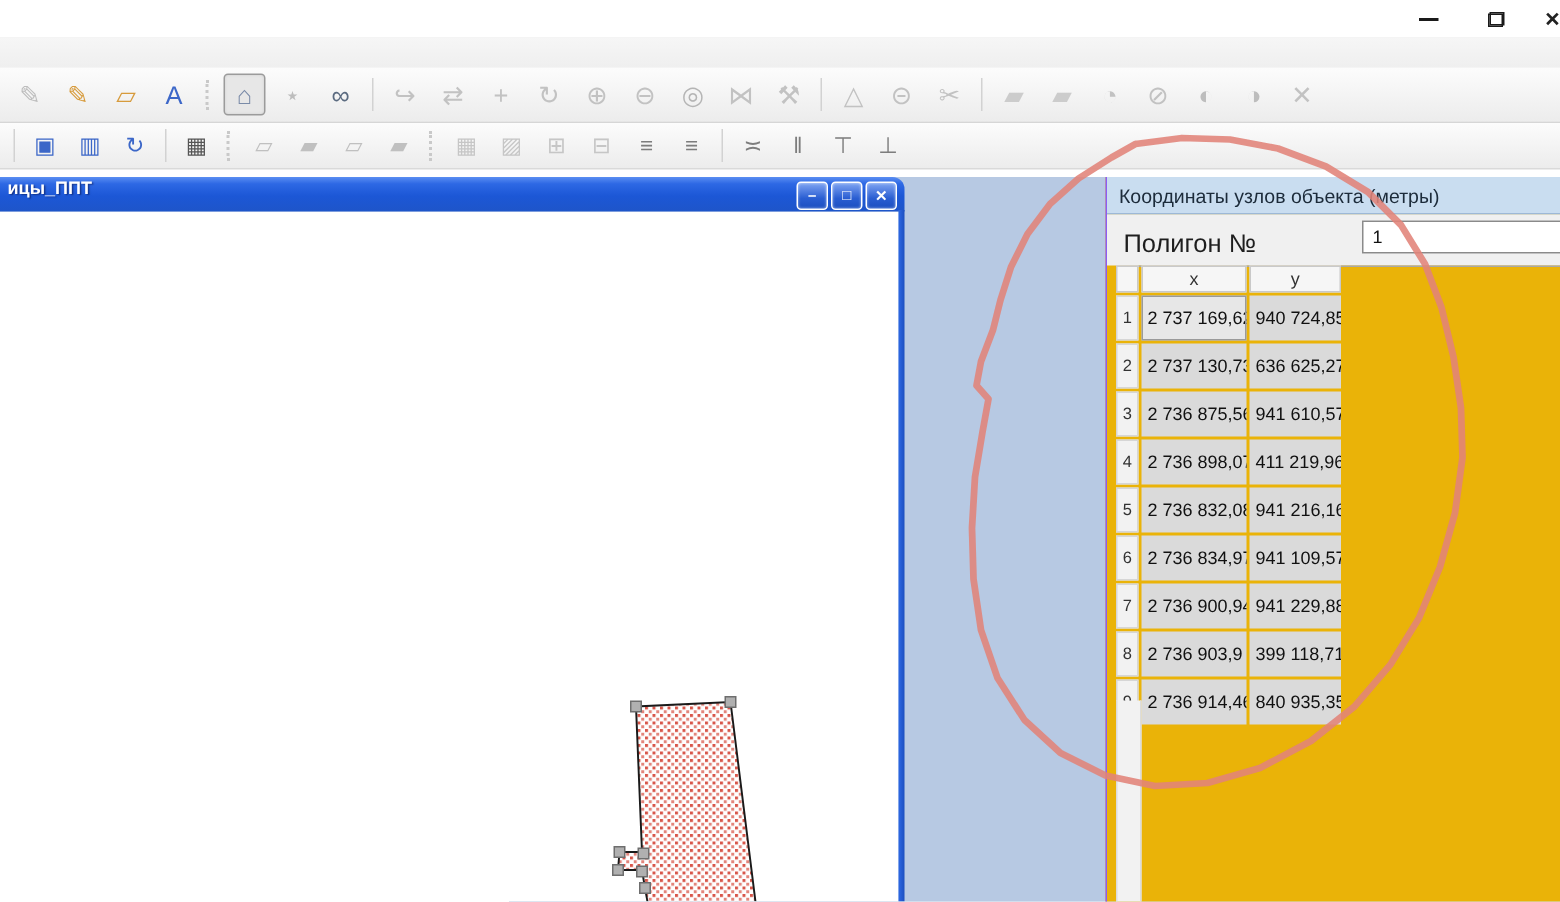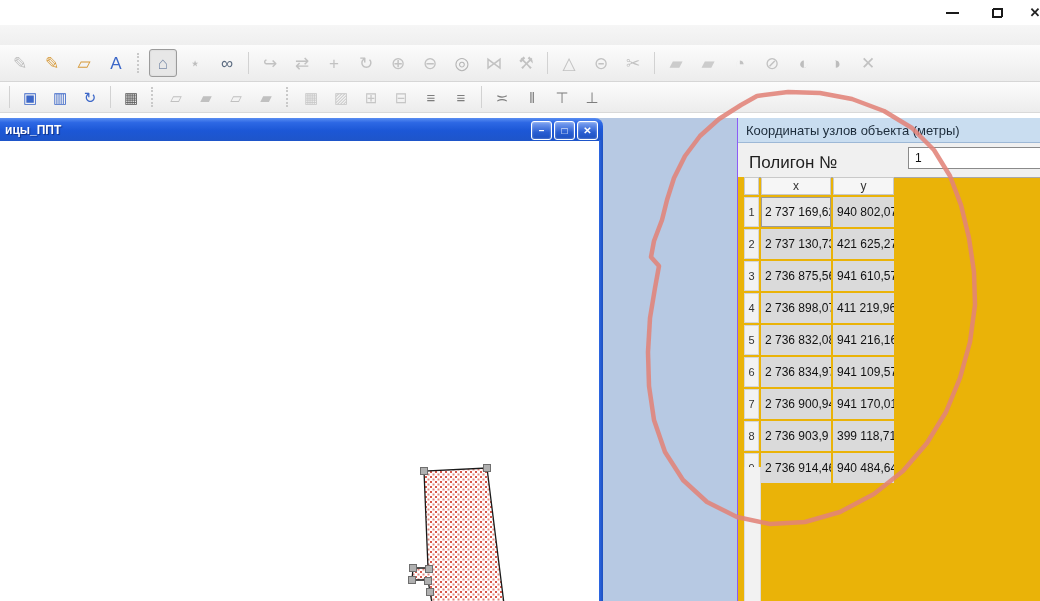--- a/index.html
+++ b/index.html
@@ -29,21 +29,21 @@
   #toolbar-row-2 .tb-icon{width:24px;height:22px;font-size:15px;}
   .tb-icon.active{border:1px solid #9b9b9b;background:#e7e7e7;box-shadow:inset 0 0 2px #cfcfcf;}
   .tb-sep{width:1px;height:22px;background:#d2d2d2;margin:0 5px;}
   .tb-dots{width:3px;height:20px;margin:0 5px;border-left:2px dotted #c9c9c9;}
   
   #mdi-area{position:absolute;left:0;top:118px;width:1040px;height:483px;background:#b7c9e3;}
   
   #map-window{position:absolute;left:0;top:118px;width:603px;height:483px;}
   #map-titlebar{position:absolute;left:0;top:0;width:603px;height:23px;
     background:linear-gradient(180deg,#5a8ef2 0%,#2d68e4 20%,#1c57d6 55%,#1e55c9 100%);
-    border-top-right-radius:8px;display:flex;align-items:center;}
+    border-top-right-radius:8px;display:flex;}
   #map-title{color:#fff;font-size:12px;font-weight:bold;padding-left:5px;text-shadow:1px 1px 1px rgba(0,0,40,.45);}
   #map-buttons{position:absolute;right:5px;top:3px;display:flex;gap:2px;}
   .xp-btn{width:19px;height:17px;border:1px solid #fff;border-radius:3px;
     background:linear-gradient(#7fa4f2,#2a5ed2 60%,#1c4fc0);color:#fff;font-size:10px;font-weight:bold;
     display:flex;align-items:center;justify-content:center;box-shadow:inset 0 0 2px rgba(255,255,255,.6);}
   #map-frame-right{position:absolute;right:0;top:22px;width:4px;height:461px;background:linear-gradient(90deg,#2d68e4,#1c4fc0);}
   #map-client{position:absolute;left:0;top:23px;width:599px;height:460px;background:#ffffff;overflow:hidden;}
   
   #coords-panel{position:absolute;left:737px;top:118px;width:303px;height:560px;background:#eab308;border-left:1px solid #8b5cf6;}
   #panel-header{position:absolute;left:0;top:0;width:303px;height:24px;background:#c9ddf0;border-bottom:1px solid #9db8d6;
@@ -198,45 +198,45 @@
   <div id="header-line"></div>
   <div id="coords-table">
     <div class="tbl-head">
       <div class="th corner"></div>
       <div class="th">x</div>
       <div class="th">y</div>
     </div>
     <div class="tbl-grid" id="tbl-body">
         <div class="rownum">1</div>
         <div class="cell focused">2 737 169,62</div>
-        <div class="cell">940 802,07</div>
+        <div class="cell">940 724,85</div>
         <div class="rownum">2</div>
         <div class="cell">2 737 130,73</div>
-        <div class="cell">421 625,27</div>
+        <div class="cell">636 625,27</div>
         <div class="rownum">3</div>
         <div class="cell">2 736 875,56</div>
         <div class="cell">941 610,57</div>
         <div class="rownum">4</div>
         <div class="cell">2 736 898,07</div>
         <div class="cell">411 219,96</div>
         <div class="rownum">5</div>
         <div class="cell">2 736 832,08</div>
         <div class="cell">941 216,16</div>
         <div class="rownum">6</div>
         <div class="cell">2 736 834,97</div>
         <div class="cell">941 109,57</div>
         <div class="rownum">7</div>
         <div class="cell">2 736 900,94</div>
-        <div class="cell">941 170,01</div>
+        <div class="cell">941 229,88</div>
         <div class="rownum">8</div>
         <div class="cell">2 736 903,9</div>
         <div class="cell">399 118,71</div>
         <div class="rownum">9</div>
         <div class="cell">2 736 914,46</div>
-        <div class="cell">940 484,64</div>
+        <div class="cell">840 935,35</div>
       </div>
   </div>
   <div id="rownum-strip"></div>
 </div>
 
 <svg id="annotation-svg" width="1040" height="601" viewBox="0 0 1040 601">
   <path fill="none" stroke="#e18379" stroke-opacity="0.88" stroke-width="4.5" stroke-linejoin="round" stroke-linecap="round" d="M757,96 L788,92 L820,93 L852,99 L884,111 L912,128 L934,150 L950,176 L961,205 L969,238
            L974,272 L975,305 L970,342 L960,378 L946,412 L927,443 L903,471 L874,494 L840,512
            L805,522 L770,524 L737,517 L707,502 L683,480 L665,452 L654,420 L649,386 L648,352
            L650,318 L655,288 L659,266 L651,257 L654,241 L662,220 L667,200 L674,178 L685,156

